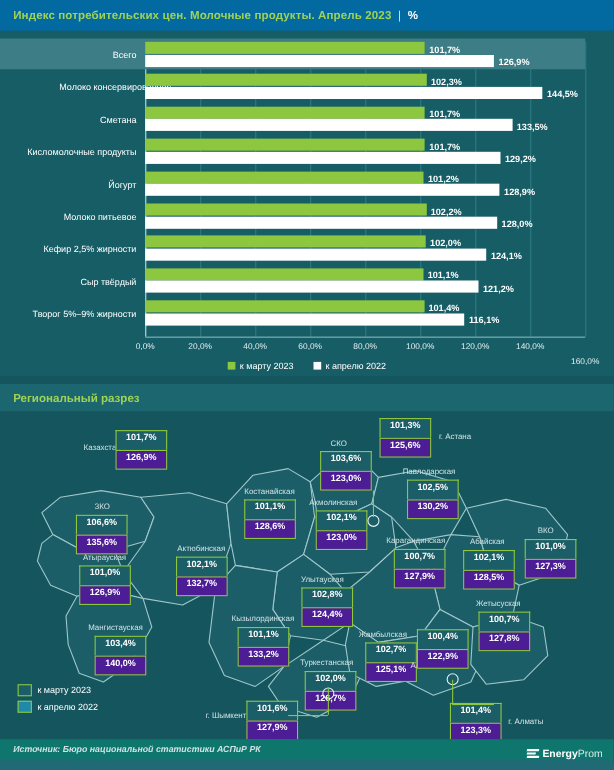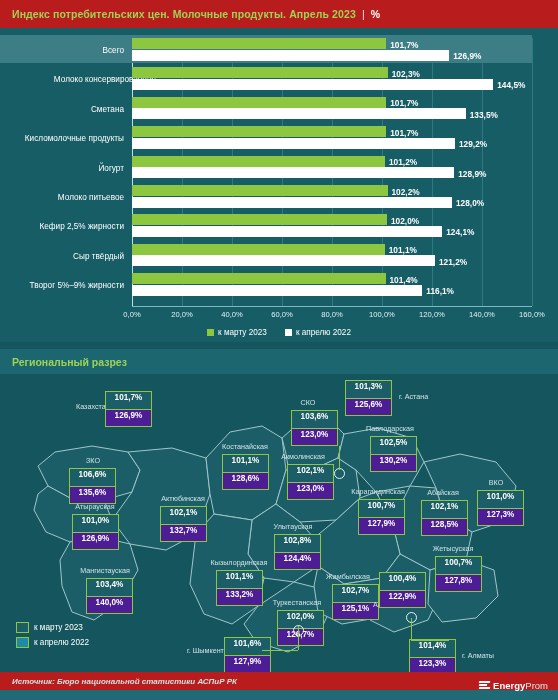--- a/index.html
+++ b/index.html
@@ -6,21 +6,21 @@
   body{
     width:558px;height:700px;overflow:hidden;
     background:#15565e;
     font-family:"Liberation Sans", sans-serif;
     color:#ffffff;
     position:relative;
   }
   
   .page-header{
     position:absolute;left:0;top:0;width:558px;height:28px;
-    background:#b91c1c;
+    background:#0369a1;
     display:flex;align-items:center;
   }
   .page-header .title{
     font-size:10.5px;font-weight:bold;color:#9fd356;
     margin-left:12px;letter-spacing:.1px;
   }
   .page-header .sep{color:#cfe9ec;font-weight:normal;margin:0 3px;}
   .page-header .unit{color:#ffffff;font-weight:bold;}
 
   
@@ -120,21 +120,21 @@
   .leader{position:absolute;border-left:1px solid #8dc63f;}
   .leader-h{position:absolute;border-top:1px solid #8dc63f;}
   .citydot{
     position:absolute;width:11px;height:11px;border-radius:50%;
     border:1.4px solid #e6f2f3;background:transparent;box-sizing:border-box;
   }
 
   
   .source-bar{
     position:absolute;left:0;top:672px;width:558px;height:18px;
-    background:#b91c1c;display:flex;align-items:center;
+    background:#0f766e;display:flex;align-items:center;
   }
   .source-bar .src{
     margin-left:12px;font-size:8px;font-style:italic;font-weight:bold;color:#cfe3e5;
   }
   .brand-bar{
     position:absolute;left:0;top:690px;width:558px;height:10px;
     background:#1f6a74;
   }
   .brand{
     position:absolute;right:10px;top:672px;height:26px;
@@ -221,21 +221,21 @@
   <div class="axis-line"></div>
   <div class="xaxis" id="xaxis">
       <div class="xtick" style="left: 0px;">0,0%</div>
       <div class="xtick" style="left: 50px;">20,0%</div>
       <div class="xtick" style="left: 100px;">40,0%</div>
       <div class="xtick" style="left: 150px;">60,0%</div>
       <div class="xtick" style="left: 200px;">80,0%</div>
       <div class="xtick" style="left: 250px;">100,0%</div>
       <div class="xtick" style="left: 300px;">120,0%</div>
       <div class="xtick" style="left: 350px;">140,0%</div>
-      <div class="xtick" style="left: 400px;">160,0%</div>
+      <div class="xtick" style="left: 400px; margin-top: 14px;">160,0%</div>
     </div>
   <div class="chart-legend" id="chart-legend">
       <div class="lg-item">
         <span class="lg-sw green"></span>
         <span>к марту 2023</span>
       </div>
       <div class="lg-item">
         <span class="lg-sw white"></span>
         <span>к апрелю 2022</span>
       </div>

